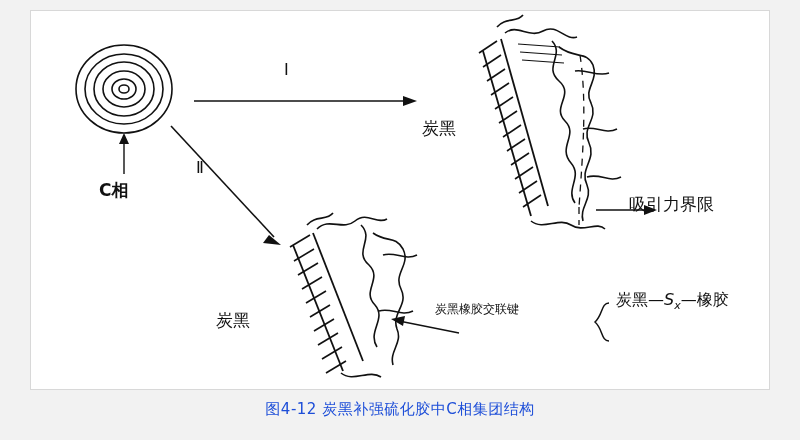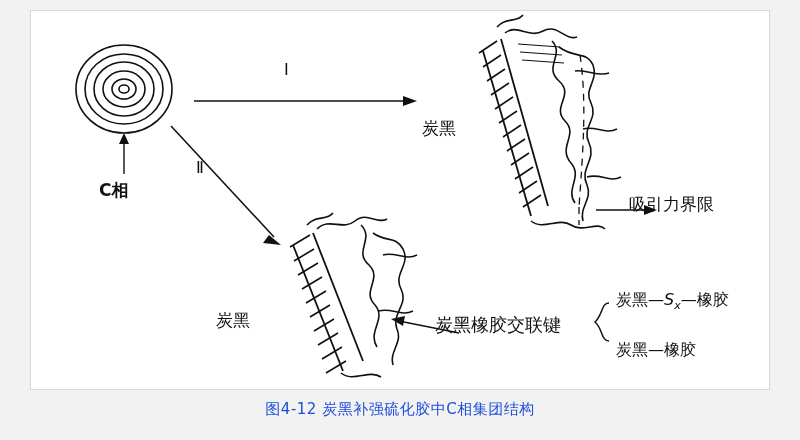--- a/index.html
+++ b/index.html
@@ -176,23 +176,22 @@
     <div class="lbl" style="left:253px; top:50px; font-size:16px;">Ⅰ</div>
 
     <div class="lbl" style="left:165px; top:148px; font-size:16px;">Ⅱ</div>
 
     <div class="lbl" style="left:391px; top:108px; font-size:17px;">炭黑</div>
 
     <div class="lbl" style="left:598px; top:184px; font-size:17px;">吸引力界限</div>
 
     <div class="lbl" style="left:185px; top:300px; font-size:17px;">炭黑</div>
 
-    <div class="lbl" style="left:404px; top:304px; font-size:18px;">炭黑橡胶交联键</div>
+    <div class="lbl" style="left:404px; top:292px; font-size:12px;">炭黑橡胶交联键</div>
 
     <div class="lbl" style="left:585px; top:280px; font-size:16px;text-align:center;"><span>炭黑—</span><span class="sub-host"><i>S</i><span class="sub">x</span></span><span>—橡胶</span></div>
 
-    <div class="lbl" style="left:585px; top:330px; font-size:16px;">炭黑—橡胶</div>
 
   </div>
 
   <div id="caption">图4-12    炭黑补强硫化胶中C相集团结构</div>
 
 </div>
 
 </body></html>

